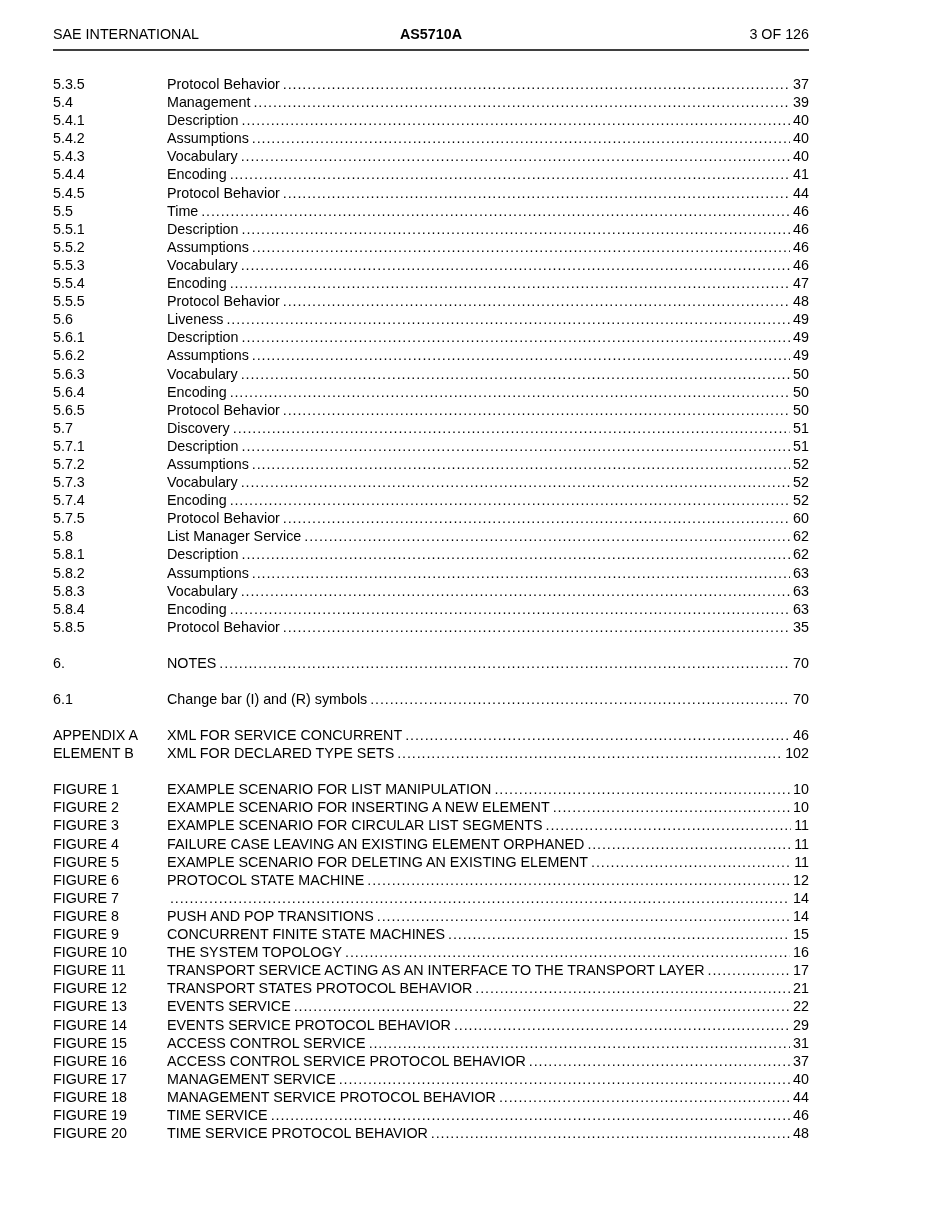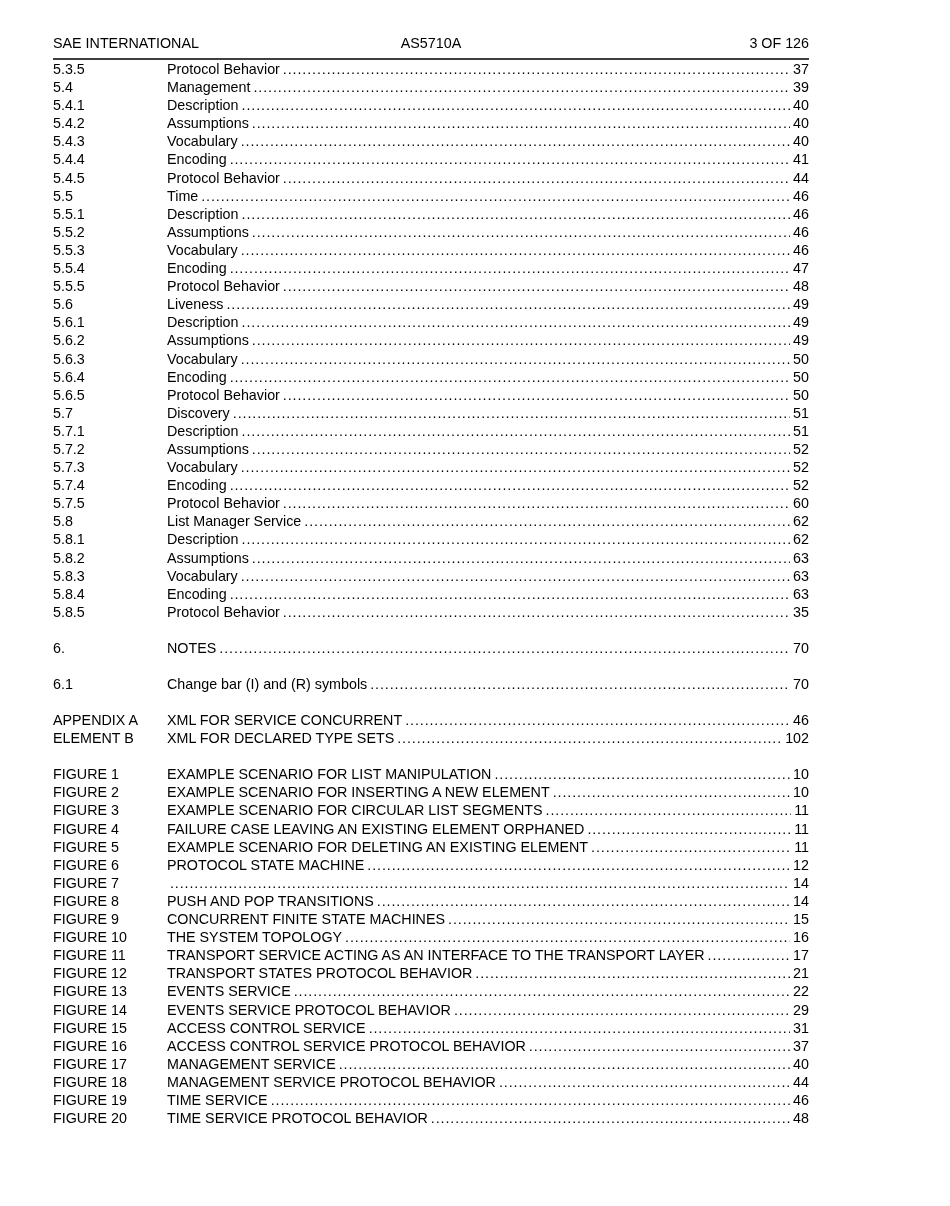--- a/index.html
+++ b/index.html
@@ -8,38 +8,39 @@
     height: 1206px;
     background: #ffffff;
     color: #000000;
     font-family: "Liberation Sans", sans-serif;
     overflow: hidden;
   }
   .page {
     box-sizing: border-box;
     width: 862px;
     height: 1206px;
-    padding: 36px 53px 0 53px;
+    padding: 27px 53px 0 53px;
   }
   .hdr {
     display: grid;
     grid-template-columns: 1fr auto 1fr;
     align-items: baseline;
     font-size: 14.3px;
     line-height: 15px;
   }
   .hdr-left  { text-align: left; }
-  .hdr-center{ text-align: right; }
+  .hdr-center{ text-align: right; font-weight: bold; }
   .hdr-right { text-align: right; }
   .rule {
     height: 2px;
     background: #3f3f3f;
     margin-top: 7px;
   }
   .toc {
+    margin-top: 24px;
     font-size: 14.3px;
   }
   .toc-group { margin-top: 18px; }
   .toc-group:first-child { margin-top: 0; }
   .toc-row {
     display: flex;
     align-items: baseline;
     line-height: 18.1px;
     white-space: nowrap;
   }

